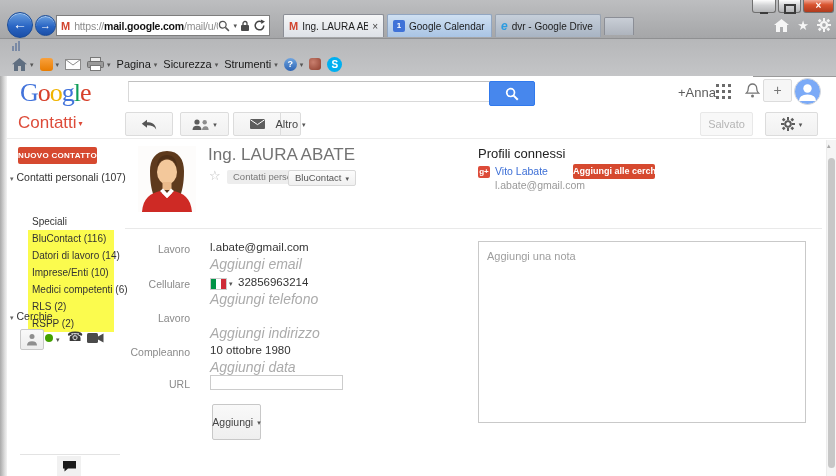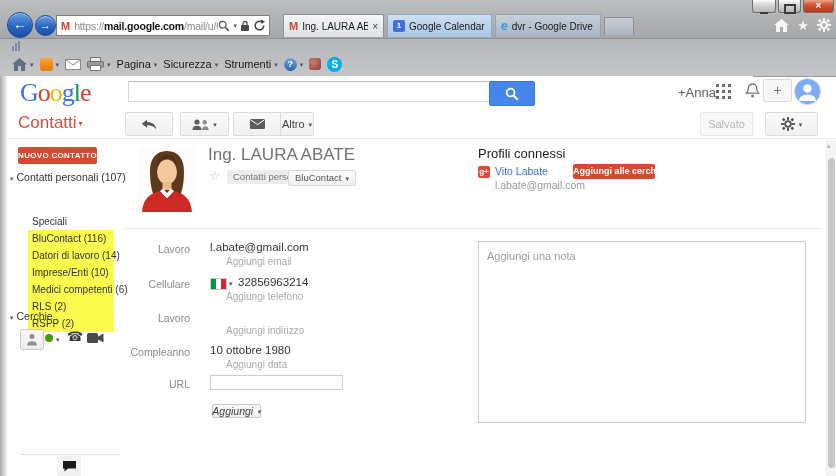--- a/index.html
+++ b/index.html
@@ -85,21 +85,21 @@
   
   .ctoolbar{position:absolute;left:7px;top:108px;width:829px;height:30px;background:#fff;border-bottom:1px solid #ececec;}
   .ctitle{position:absolute;left:11px;top:5px;font-size:17px;color:var(--accent-red,#dd4b39);cursor:pointer;}
   .ctitle .caret{color:var(--accent-red,#dd4b39);font-size:8px;vertical-align:2px;margin-left:2px;}
   .tbtn{position:absolute;top:4px;height:24px;box-sizing:border-box;border:1px solid #dcdcdc;border-radius:2px;
         background:linear-gradient(#f9f9f9,#f1f1f1);display:flex;align-items:center;justify-content:center;
         gap:4px;font-size:11px;color:#555;cursor:pointer;}
   .tbtn.backb{left:118px;width:48px;}
   .tbtn.people{left:173px;width:49px;}
   .tbtn.mailb{left:226px;width:48px;border-radius:2px 0 0 2px;}
-  .tbtn.altro{left:273px;width:34px;border-radius:0 2px 2px 0;color:#444;}
+  .tbtn.altro{left:273px;width:21px;border-radius:0 2px 2px 0;color:#444;}
   .tbtn.saved{left:693px;width:53px;color:#b5b5b5;background:#f8f8f8;border-color:#e8e8e8;cursor:default;}
   .tbtn.gearb{left:758px;width:53px;}
 
   
   .redbtn{background:var(--button-red,#d6492f);color:#fff;font-weight:bold;border-radius:2px;text-align:center;cursor:pointer;}
   .new-contact{left:18px;top:147px;width:79px;height:17px;font-size:8px;line-height:17px;letter-spacing:.3px;}
   .tree-root{left:10px;top:171px;font-size:10.5px;color:#333;cursor:pointer;}
   .tree-root .caret{color:#666;margin-right:3px;}
   .side-item{left:28px;width:86px;height:17px;line-height:17px;font-size:10px;color:#333;
              padding-left:4px;box-sizing:border-box;cursor:pointer;white-space:nowrap;margin-top:26px;}
@@ -116,27 +116,27 @@
   
   .cname{left:208px;top:145px;font-size:17px;color:#737373;}
   .cstar{left:209px;top:168px;font-size:13px;color:#bdbdbd;cursor:pointer;}
   .badge{top:170px;height:14px;line-height:14px;font-size:9.5px;border-radius:2px;padding:0 6px;cursor:pointer;}
   .badge.b1{left:227px;background:#ededed;color:#777;}
   .badge.b2{left:288px;background:linear-gradient(#fcfcfc,#f0f0f0);border:1px solid #d8d8d8;color:#555;
             display:flex;align-items:center;gap:4px;}
   .hr-main{left:125px;top:228px;width:697px;height:1px;background:#e9e9e9;}
   .flabel{left:128px;width:62px;text-align:right;font-size:10.5px;color:#8a8a8a;}
   .fvalue{left:210px;font-size:11.5px;color:#333;}
-  .fadd{left:226px;font-size:10px;color:#ababab;cursor:pointer;}
+  .fadd{left:210px;font-size:14px;color:#ababab;cursor:pointer;font-style:italic;}
   .flag{left:210px;top:278px;width:15px;height:10px;border:1px solid #ccc;display:flex;cursor:pointer;}
   .flag i{flex:1;} .flag .fgreen{background:#009246;} .flag .fwhite{background:#fff;} .flag .fred{background:#ce2b37;}
   .url-input{left:210px;top:375px;width:125px;height:13px;border:1px solid #ccc;outline:none;font-size:10px;padding:0 3px;}
-  .agg-btn{left:212px;top:404px;width:49px;height:14px;box-sizing:border-box;border:1px solid #c8c8c8;border-radius:2px;
+  .agg-btn{left:212px;top:404px;width:49px;height:36px;box-sizing:border-box;border:1px solid #c8c8c8;border-radius:2px;
            background:linear-gradient(#f9f9f9,#efefef);font-size:10.5px;color:#444;display:flex;
-           align-items:center;justify-content:center;gap:4px;cursor:pointer;font-style:italic;}
+           align-items:center;justify-content:center;gap:4px;cursor:pointer;}
 
   
   .ptitle{left:478px;top:146px;font-size:13px;color:#222;}
   .gplus{left:478px;top:166px;width:12px;height:12px;background:#dd4b39;border-radius:2px;color:#fff;
          font-size:8px;font-weight:bold;text-align:center;line-height:12px;}
   .pname{left:495px;top:165px;font-size:10.5px;color:var(--link-blue,#3d6fd6);cursor:pointer;}
   .pemail{left:495px;top:179px;font-size:10.5px;color:#999;}
   .circles-btn{left:573px;top:164px;width:82px;height:15px;font-size:9px;line-height:15px;}
   .note{left:478px;top:241px;width:310px;height:164px;border:1px solid #c9c9c9;resize:none;outline:none;
         font-family:"Liberation Sans",sans-serif;font-size:11px;color:#333;padding:8px;}

